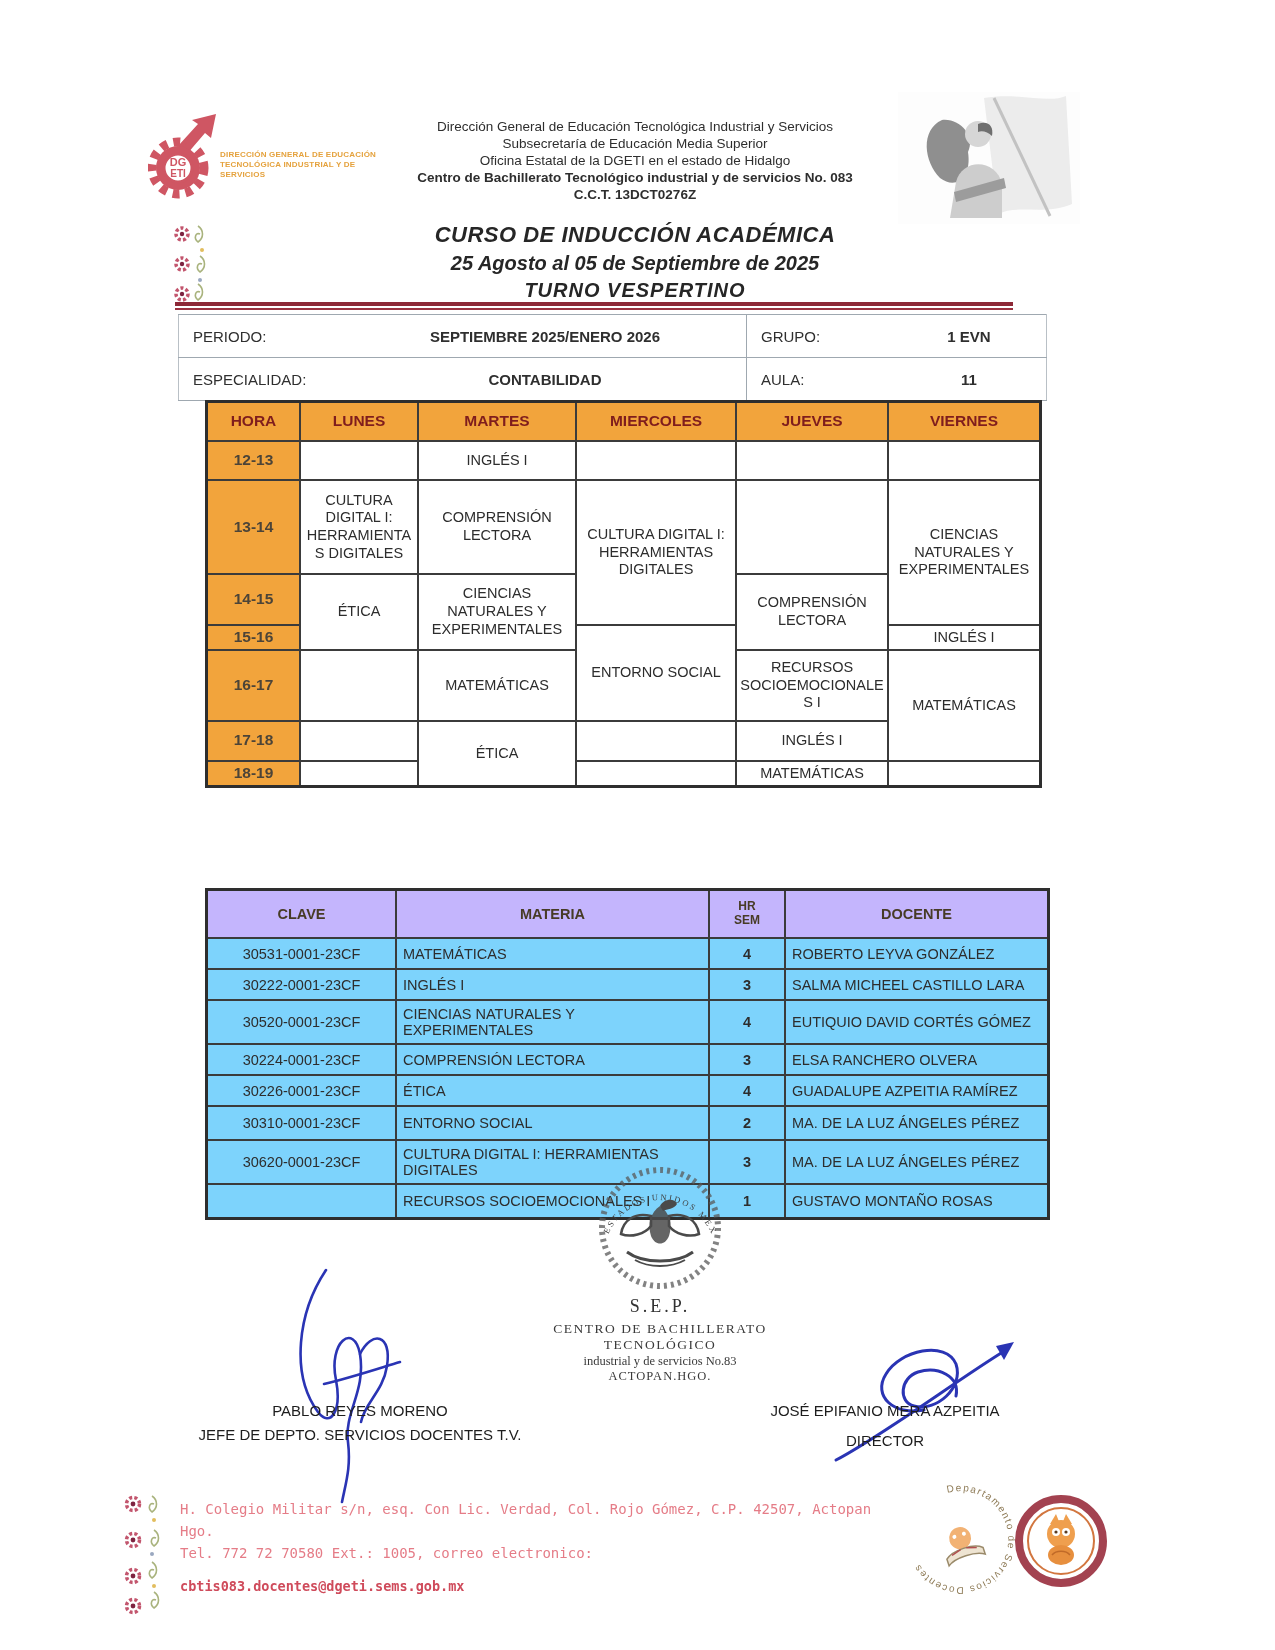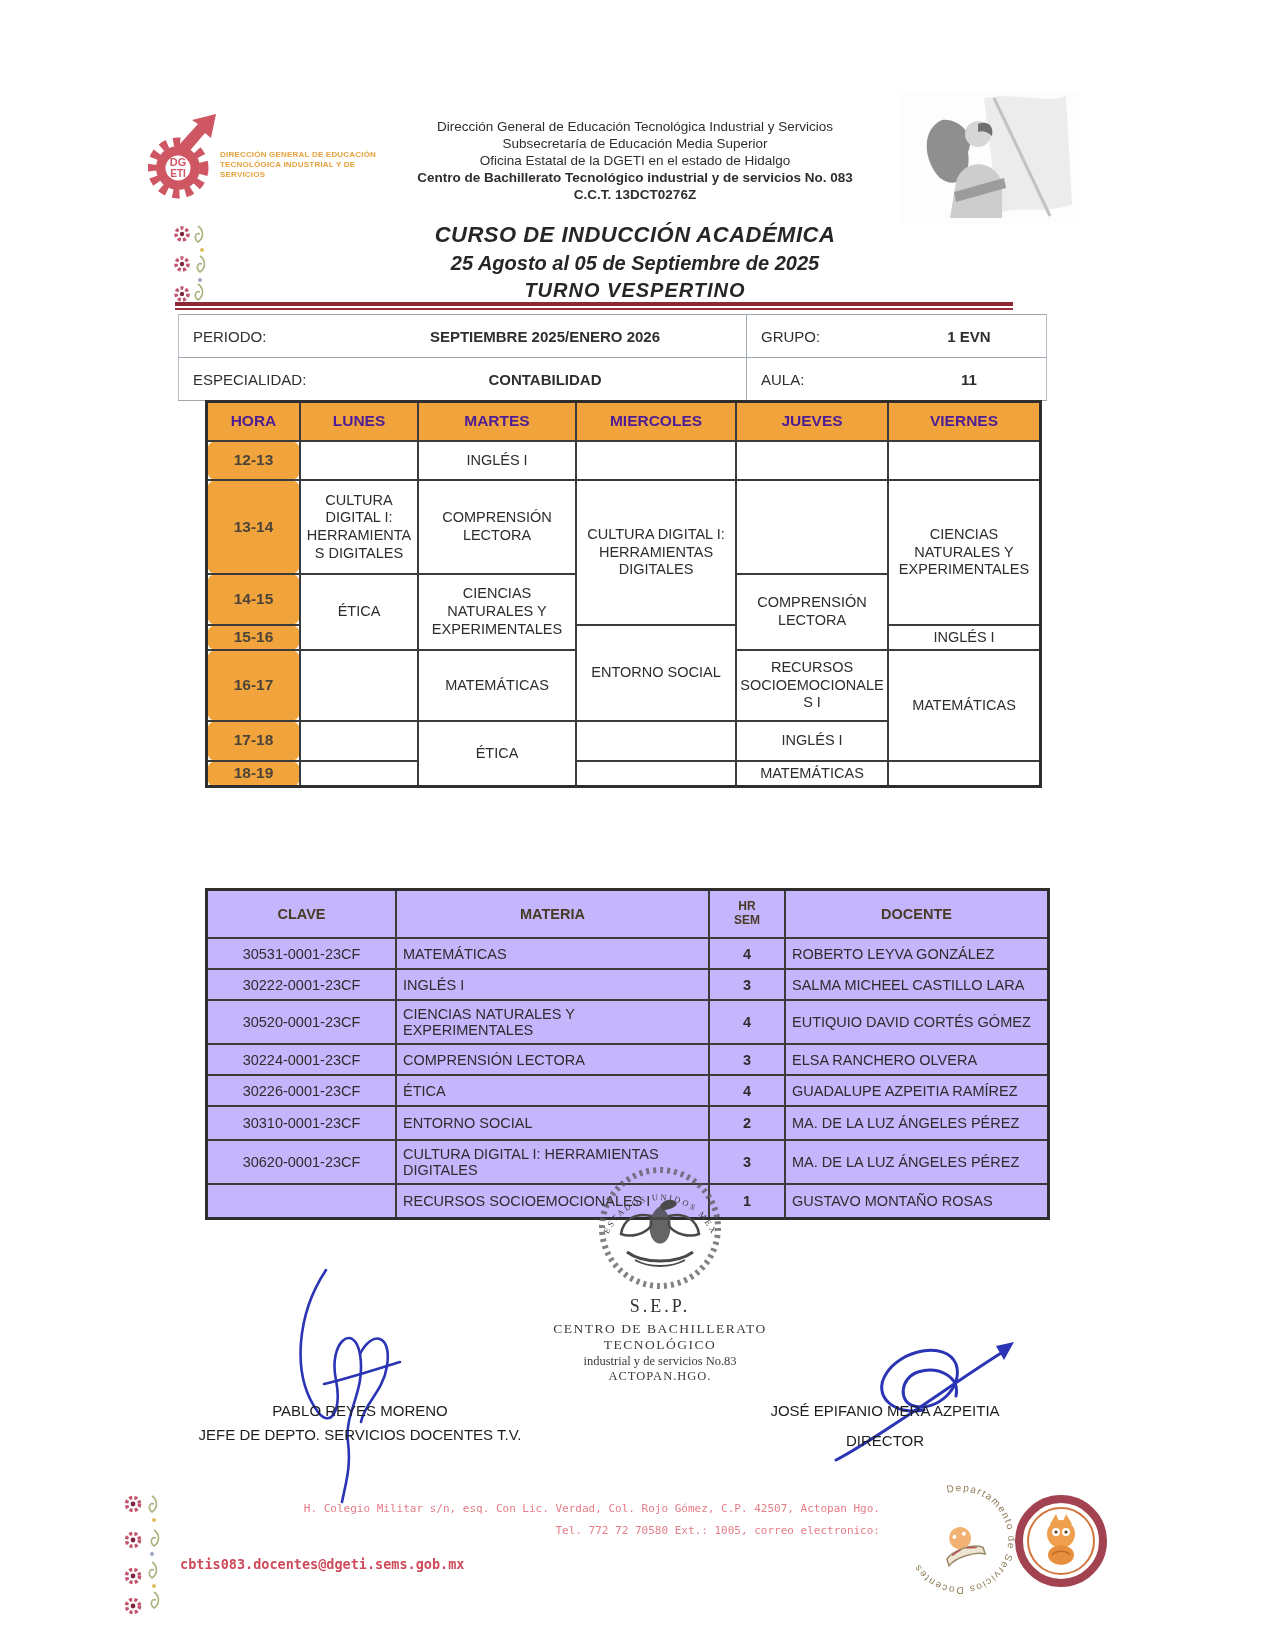--- a/index.html
+++ b/index.html
@@ -39,31 +39,31 @@
   table.info td.l2{width:130px;}
   table.info td.first{border-left:1.5px solid #b9c0c6;}
   table.info td.last{border-right:1.5px solid #b9c0c6;width:152px;}
 
   
   #sched-wrap{position:absolute;left:205px;top:400px;}
   table.sched{border-collapse:collapse;table-layout:fixed;width:785px;border:3px solid #2e2e2e;}
   table.sched th,table.sched td{border:2px solid #3b3b3b;text-align:center;vertical-align:middle;
       font-size:14.5px;line-height:1.22;padding:2px 3px;background:#fff;color:#2d2d2d;
       overflow-wrap:break-word;}
-  table.sched tr.hdr th{background:#f2a43c;font-weight:bold;color:#4c1d95;font-size:15.5px;height:33px;}
-  table.sched td.hora{background:#f2a43c;font-weight:bold;color:#4c4438;font-size:15.5px;border-radius:9px;}
+  table.sched tr.hdr th{background:#f2a43c;font-weight:bold;color:#7f1d1d;font-size:15.5px;height:33px;}
+  table.sched td.hora{background:#f2a43c;font-weight:bold;color:#4c4438;font-size:15.5px;}
   .cw0{width:85px;}.cw1{width:110px;}.cw2{width:150px;}.cw3{width:152px;}.cw4{width:144px;}.cw5{width:144px;}
   tr.h39{height:39px;}tr.h94{height:94px;}tr.h51{height:51px;}tr.h24{height:24px;}
   tr.h71{height:71px;}tr.h40{height:40px;}tr.h26{height:26px;}
 
   
   #subjects-wrap{position:absolute;left:205px;top:888px;}
   table.subj{border-collapse:collapse;table-layout:fixed;width:785px;border:3px solid #2e2e2e;}
   table.subj th,table.subj td{border:2px solid #3b3b3b;font-size:14.5px;vertical-align:middle;
-      padding:2px 6px;background:#c4b5fd;color:#2d2d2d;}
+      padding:2px 6px;background:#7dd3fc;color:#2d2d2d;}
   table.subj tr.hdr th{background:#c4b5fd;font-weight:bold;color:#473b26;height:42px;text-align:center;}
   table.subj th.hr{font-size:12px;line-height:1.15;}
   .sw0{width:175px;}.sw1{width:299px;}.sw2{width:62px;}.sw3{width:249px;}
   table.subj td.clave{text-align:center;}
   table.subj td.hr{text-align:center;font-weight:600;}
   tr.sh31{height:31px;}tr.sh44{height:44px;}tr.sh34{height:34px;}
 
   
   #seal-block{position:absolute;left:535px;top:1158px;width:250px;text-align:center;}
   #seal-block .sep{font-family:"Liberation Serif",serif;font-size:18px;letter-spacing:3px;color:#333;margin-top:2px;}
@@ -78,21 +78,21 @@
   #sig-left-title{left:160px;top:1426px;width:400px;}
   #sig-right-name{left:730px;top:1402px;width:310px;}
   #sig-right-title{left:730px;top:1432px;width:310px;}
 
   #sig-left-ink{position:absolute;left:268px;top:1262px;}
   #sig-right-ink{position:absolute;left:828px;top:1318px;}
 
   #floral-footer{position:absolute;left:120px;top:1490px;}
   #footer-text{position:absolute;left:180px;top:1498px;width:700px;
       font-family:"DejaVu Sans Mono",monospace;}
-  #footer-text .a{font-size:11px;color:#e57c87;line-height:22px;text-align:right;}
+  #footer-text .a{font-size:14px;color:#e57c87;line-height:22px;}
   #footer-text .e{font-size:13.5px;font-weight:bold;color:#cf4b5b;margin-top:14px;}
 
   #stampA{position:absolute;left:900px;top:1478px;transform:rotate(-18deg);}
   #stampB{position:absolute;left:1012px;top:1492px;}
 </style>
 </head>
 <body>
 
 <div id="page">
 

